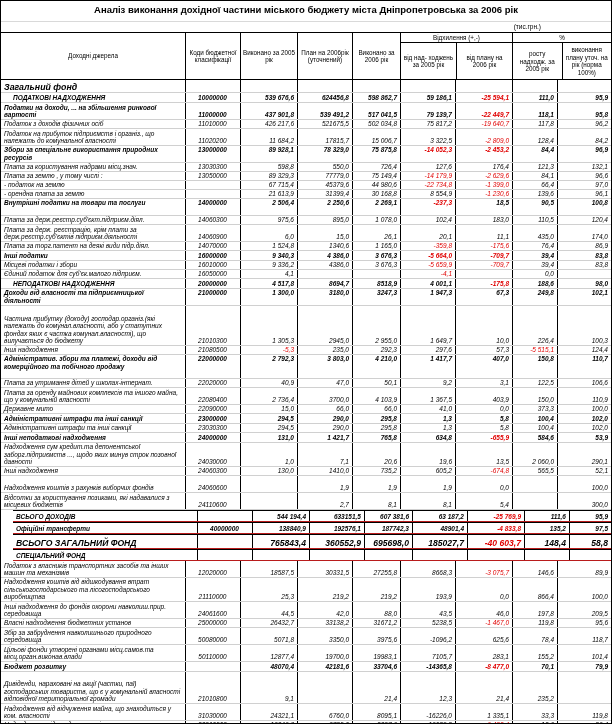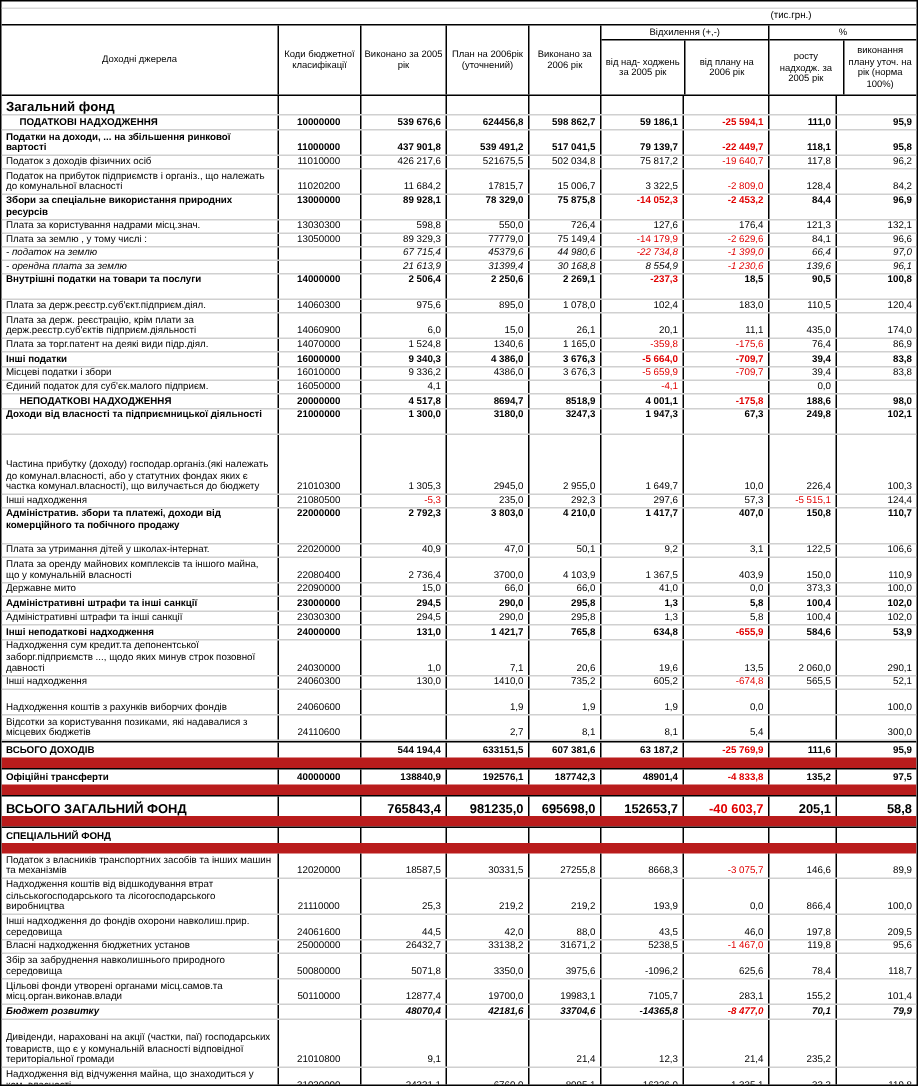--- a/index.html
+++ b/index.html
@@ -12,39 +12,40 @@
   
   .hdr{border-top:1px solid #000;border-bottom:1px solid #000;font-size:6.3px;line-height:7.4px;text-align:center;}
   .hdr .hc{border-left:1px solid #000;display:flex;flex-direction:column;justify-content:center;padding:1px 2px;min-height:46px;box-sizing:border-box;}
   .hdr .hc:first-child{border-left:none;}
   .hgroup{display:flex;flex-direction:column;border-left:1px solid #000;}
   .hgroup .gtop{border-bottom:1px solid #000;padding:1px 0;}
   .hgroup .gsub{display:flex;flex:1;}
   .hgroup .gsub > div{flex:1;display:flex;flex-direction:column;justify-content:center;padding:1px 2px;}
   .hgroup .gsub > div + div{border-left:1px solid #000;}
   
-  .row{font-size:6.5px;line-height:7.5px;align-items:end;border-bottom:0.5px solid #d0d0d0;}
+  .row{font-size:6.5px;line-height:7.5px;align-items:end;border-bottom:0.5px solid #d0d0d0;font-style:italic;}
   .row .cell{border-left:1px solid #000;align-self:stretch;display:flex;flex-direction:column;justify-content:flex-end;padding:0 3px 0.5px 2px;box-sizing:border-box;overflow:hidden;}
   .row .cell:first-child{border-left:none;padding-left:3px;}
   .row.va-top .cell{justify-content:flex-start;}
   .num{text-align:right;}
   .ctr{text-align:center;}
   .row.bold, .row.section{font-weight:bold;}
   .row.big{font-weight:bold;font-size:8.6px;line-height:10px;}
   .row.secbig{font-weight:bold;font-size:8.8px;line-height:10px;}
   .row.italic{font-style:italic;}
   .row.bolditalic{font-weight:bold;font-style:italic;}
-  .row.heavy{border-top:1px solid #000;border-bottom:7px solid #b91c1c;}
+  .row.heavy{border-top:1px solid #000;border-bottom:1px solid #b91c1c;margin-left:12px;}
   .red{color:#e00000;}
   .ind{padding-left:12px !important;}
 </style>
 </head>
 <body>
 
 <div id="sheet">
+  <div class="title">Аналіз виконання дохідної частини міського бюджету міста Дніпропетровська за 2006 рік</div>
   <div class="gapline"></div>
   <div class="units">(тис.грн.)</div>
 
   <div class="grid hdr">
     <div class="hc">Доходні джерела</div>
     <div class="hc">Коди бюджетної класифікації</div>
     <div class="hc">Виконано за 2005 рік</div>
     <div class="hc">План на 2006рік (уточнений)</div>
     <div class="hc">Виконано за 2006 рік</div>
     <div class="hgroup" style="grid-column:6 / span 2;">
@@ -435,25 +436,25 @@
         <div class="cell num">187742,3</div>
         <div class="cell num">48901,4</div>
         <div class="cell num red">-4 833,8</div>
         <div class="cell num">135,2</div>
         <div class="cell num">97,5</div>
       </div>
       <div class="grid row big heavy" style="min-height: 13px;">
         <div class="cell ">ВСЬОГО ЗАГАЛЬНИЙ ФОНД</div>
         <div class="cell ctr"></div>
         <div class="cell num">765843,4</div>
-        <div class="cell num">981235,0</div>
+        <div class="cell num">360552,9</div>
         <div class="cell num">695698,0</div>
-        <div class="cell num">152653,7</div>
+        <div class="cell num">185027,7</div>
         <div class="cell num red">-40 603,7</div>
-        <div class="cell num">205,1</div>
+        <div class="cell num">148,4</div>
         <div class="cell num">58,8</div>
       </div>
       <div class="grid row section heavy" style="min-height: 10px;">
         <div class="cell ">СПЕЦІАЛЬНИЙ ФОНД</div>
         <div class="cell ctr"></div>
         <div class="cell num"></div>
         <div class="cell num"></div>
         <div class="cell num"></div>
         <div class="cell num"></div>
         <div class="cell num"></div>

